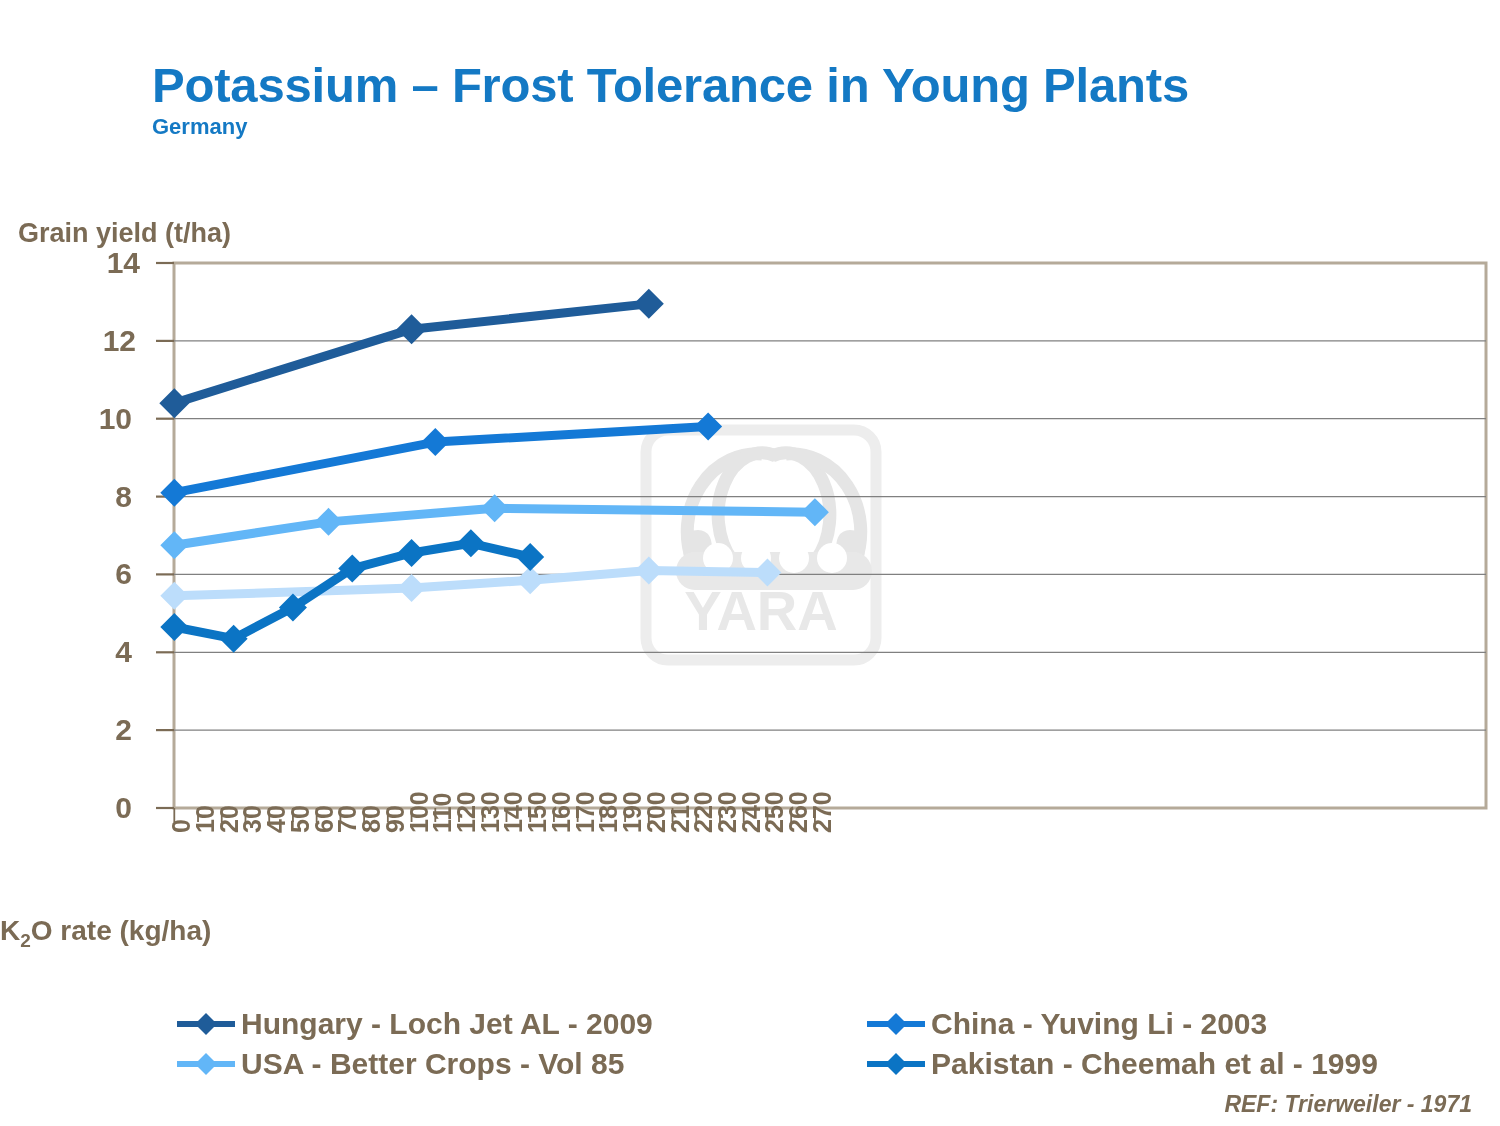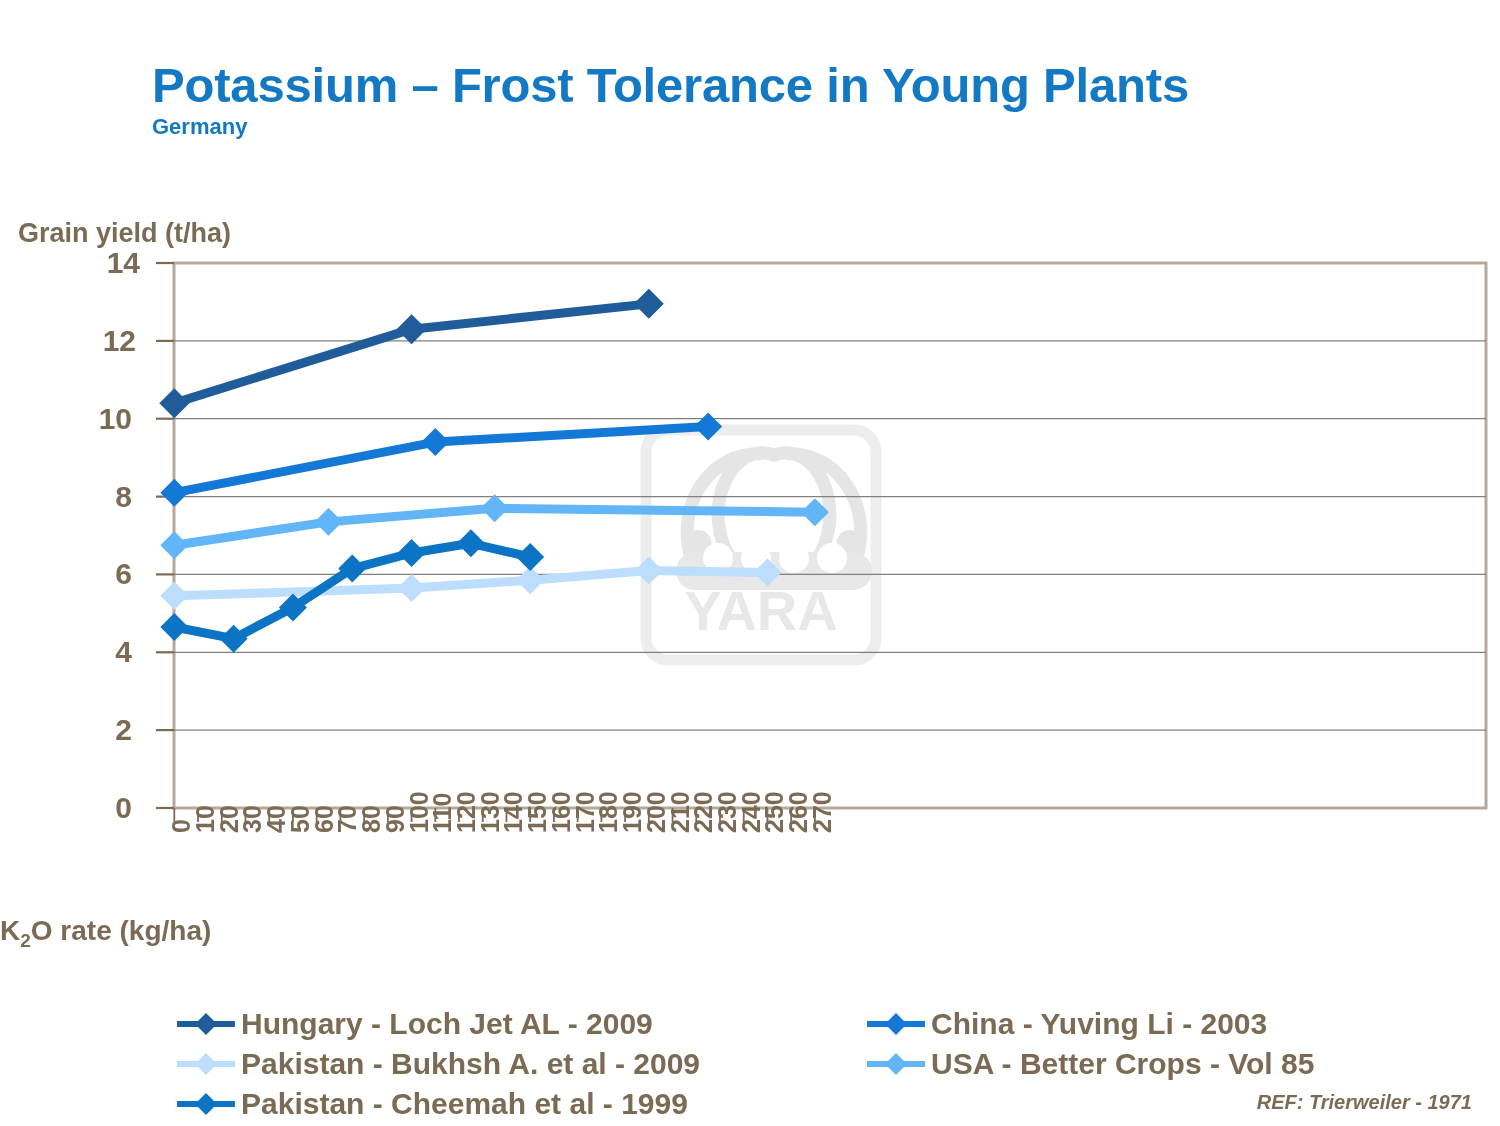--- a/index.html
+++ b/index.html
@@ -28,21 +28,21 @@
     margin-top:20px;
   }
   #xlabel{
     position:absolute;left:0;top:915px;width:1500px;
     text-align:left;
     font-size:28px;font-weight:bold;color:#7B6B55;
   }
   #xlabel sub{font-size:19px;}
   #ref{
     position:absolute;right:28px;top:1091px;
-    font-size:20px;font-style:italic;font-weight:bold;color:#7B6B55;
+    font-size:23px;font-style:italic;font-weight:bold;color:#7B6B55;
     white-space:nowrap;
   }
   
   #plot-wrap{
     position:absolute;left:16px;top:0;width:1497px;height:1126px;
     pointer-events:none;
   }
   #plot-svg{display:block;}
   
   .ytick{
@@ -257,27 +257,20 @@
     </div>
     <div class="leg-item">
       <svg class="leg-sym" viewBox="0 0 62 26">
         <line x1="2" y1="13" x2="60" y2="13" stroke="#1479D6" stroke-width="6"></line>
         <path d="M 31,2 L 42,13 L 31,24 L 20,13 Z" fill="#1479D6"></path>
       </svg>
       <span class="leg-text">China - Yuving Li - 2003</span>
     </div>
     <div class="leg-item">
       <svg class="leg-sym" viewBox="0 0 62 26">
-        <line x1="2" y1="13" x2="60" y2="13" stroke="#BCDDFB" stroke-width="6"></line>
-        <path d="M 31,2 L 42,13 L 31,24 L 20,13 Z" fill="#BCDDFB"></path>
-      </svg>
-      <span class="leg-text">Pakistan - Bukhsh A. et al - 2009</span>
-    </div>
-    <div class="leg-item">
-      <svg class="leg-sym" viewBox="0 0 62 26">
         <line x1="2" y1="13" x2="60" y2="13" stroke="#62B6F7" stroke-width="6"></line>
         <path d="M 31,2 L 42,13 L 31,24 L 20,13 Z" fill="#62B6F7"></path>
       </svg>
       <span class="leg-text">USA - Better Crops - Vol 85</span>
     </div>
     <div class="leg-item">
       <svg class="leg-sym" viewBox="0 0 62 26">
         <line x1="2" y1="13" x2="60" y2="13" stroke="#0B74C4" stroke-width="6"></line>
         <path d="M 31,2 L 42,13 L 31,24 L 20,13 Z" fill="#0B74C4"></path>
       </svg>

